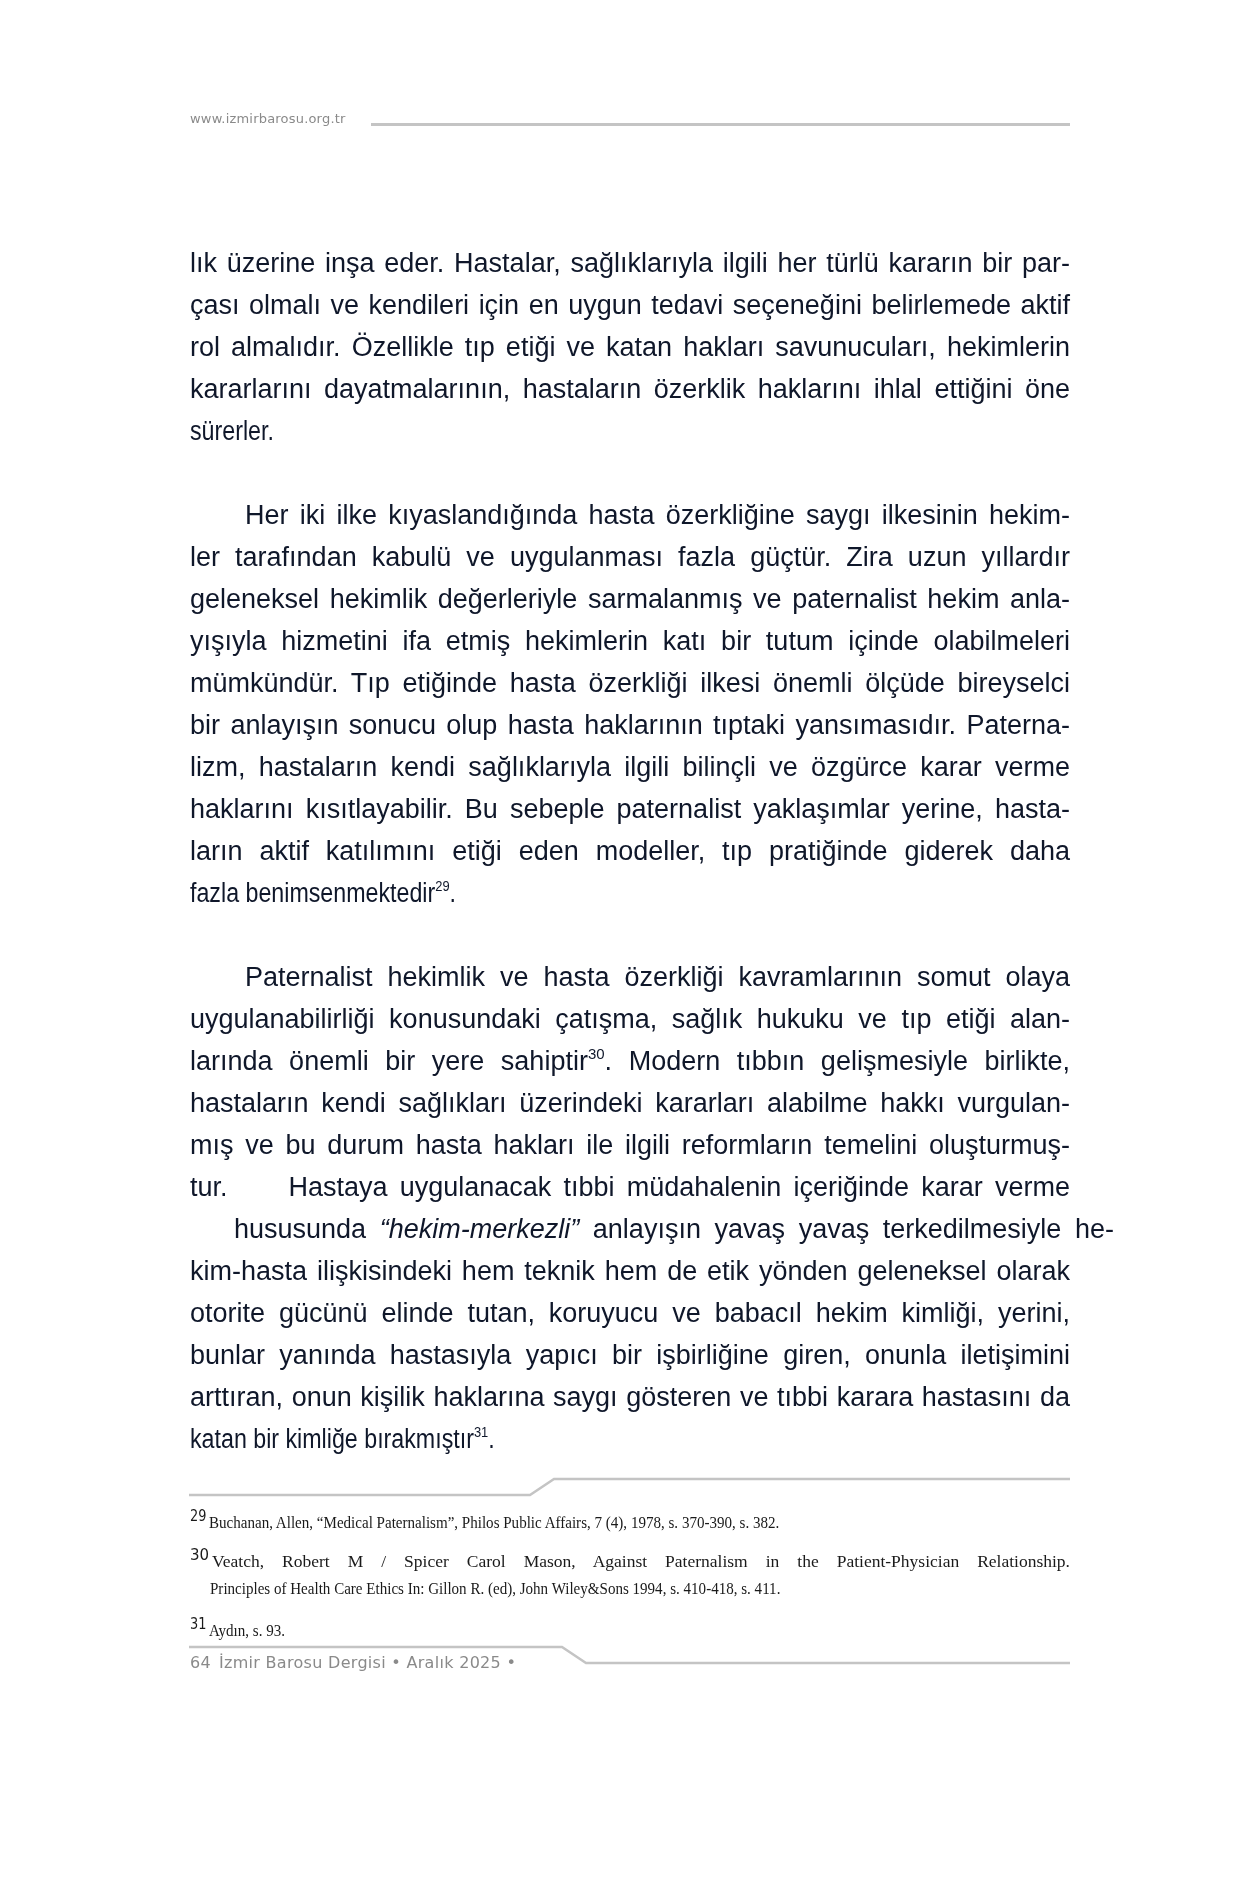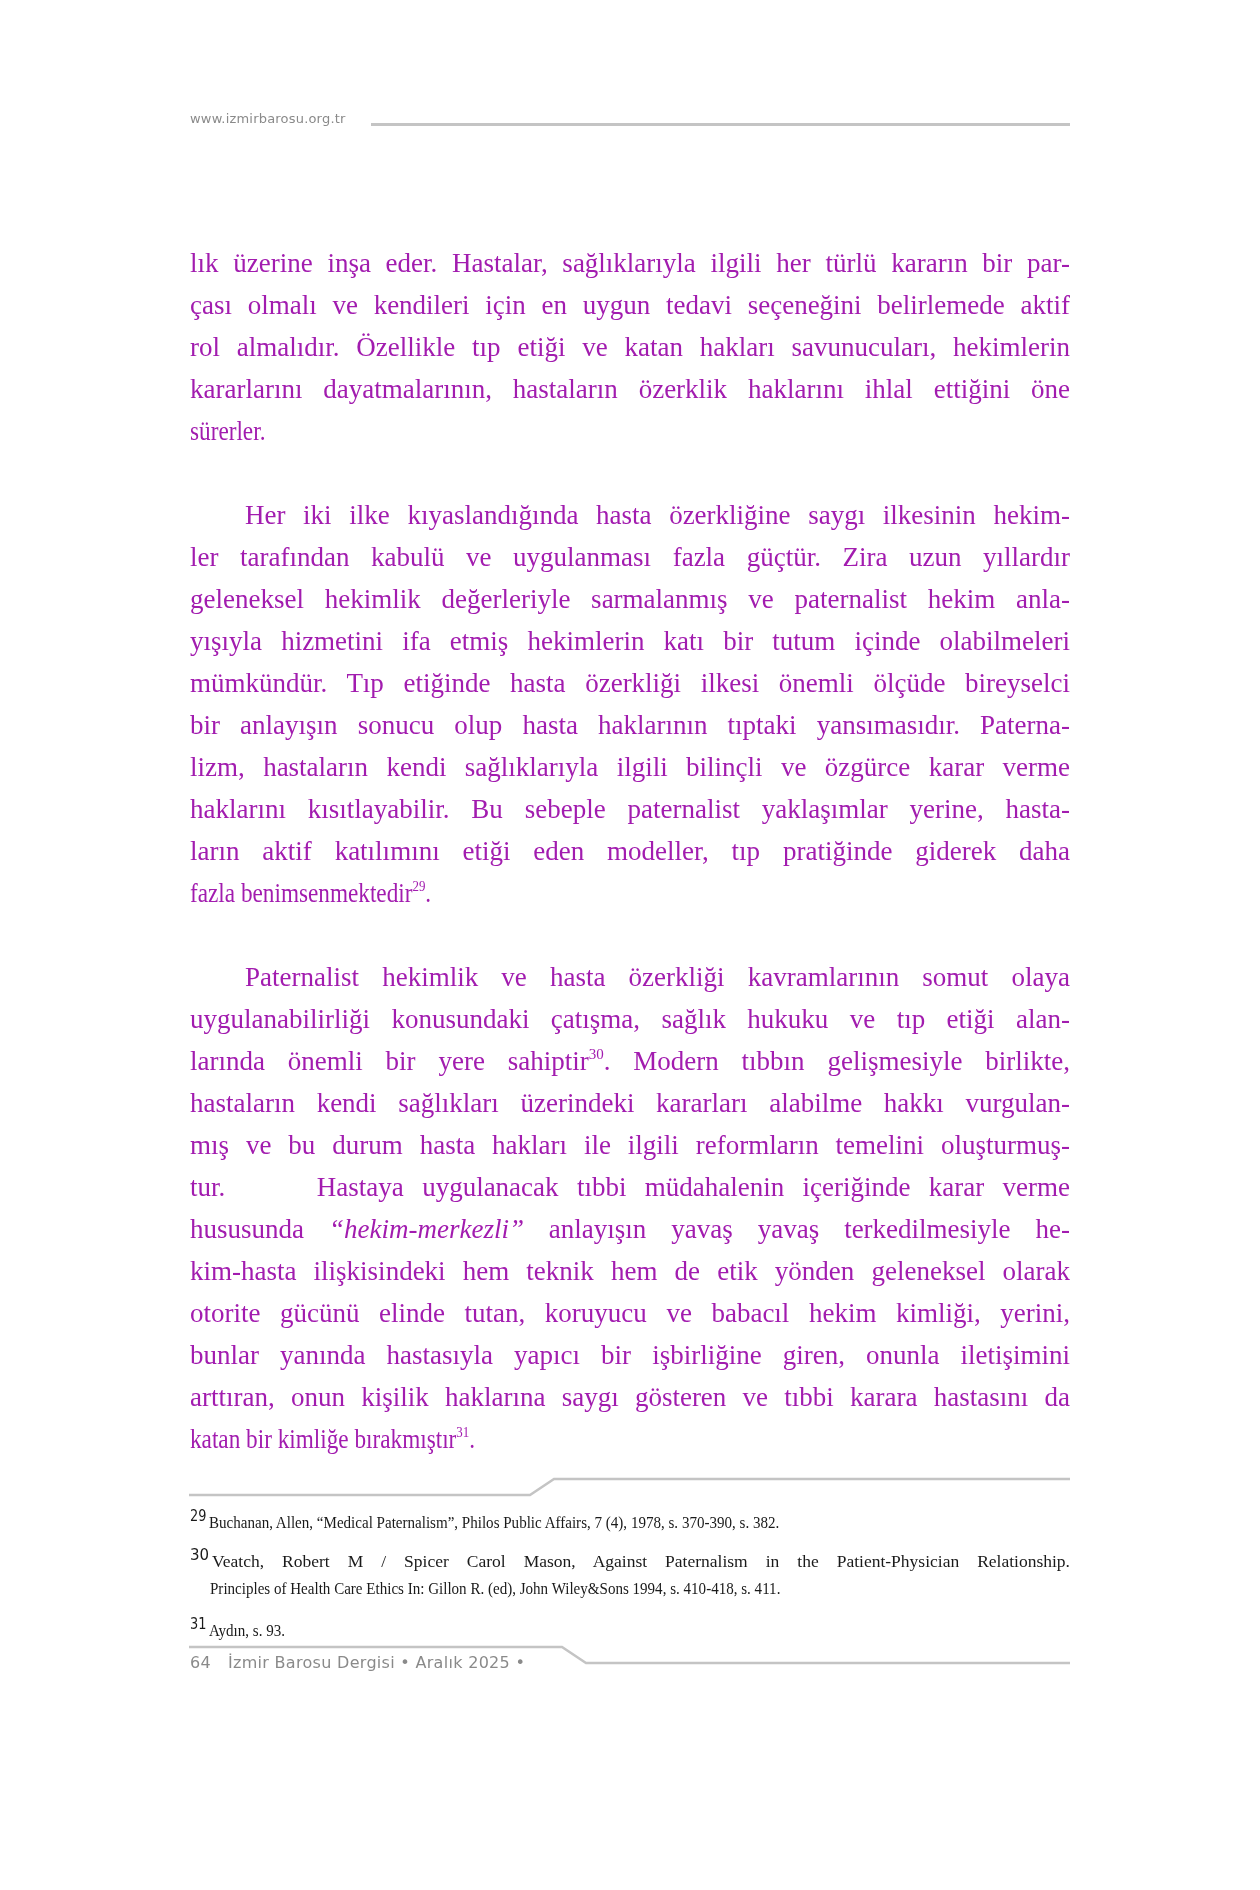--- a/index.html
+++ b/index.html
@@ -10,21 +10,21 @@
   .hdr-text {
     position: absolute; left: 190px; top: 111px;
     font-family: "DejaVu Sans", sans-serif; font-size: 13px; color: #8a8a8a;
     letter-spacing: 0.2px; white-space: nowrap;
   }
   .hdr-line { position: absolute; left: 371px; top: 123px; width: 699px; height: 3px; background: #c4c4c4; }
 
   
   .line {
     position: absolute; left: 190px; width: 880px; height: 42px;
-    font-family: Liberation Serif, serif; font-size: 27px; color: #a21caf;
+    font-family: Liberation Sans, sans-serif; font-size: 27px; color: #0f172a;
     white-space: nowrap; overflow: visible;
   }
   .line .inner {
     display: inline-block; transform-origin: 0 0; white-space: nowrap;
   }
   .line.just .inner { display: block; text-align: justify; text-align-last: justify; }
   .line.indent { left: 245px; width: 825px; }
   sup.fn { font-size: 15px; vertical-align: 11px; line-height: 0; }
   em { font-style: italic; }
 
@@ -41,21 +41,21 @@
     font-family: "DejaVu Sans", sans-serif; font-size: 15px; position: relative; top: -7px; margin-right: 3px;
   }
   .fn-line .inner { display: inline-block; transform-origin: 0 0; white-space: nowrap; }
   .fn-line.just .inner { display: block; text-align: justify; text-align-last: justify; }
 
   
   .ftr-text {
     position: absolute; left: 190px; top: 1653px;
     font-family: "DejaVu Sans", sans-serif; font-size: 16px; color: #8a8a8a; white-space: nowrap; letter-spacing: 0.3px;
   }
-  .ftr-text .pn { margin-right: 17px; }
+  .ftr-text .pn { margin-right: 8px; }
 </style>
 </head>
 <body>
 
 <div class="page">
 
   <div class="hdr-text">www.izmirbarosu.org.tr</div>
   <div class="hdr-line"></div>
 
   <div>
@@ -118,21 +118,21 @@
     <div class="line just" style="top:1088px">
         <span class="inner" style="display: block; text-align-last: justify; width: 880px; transform: scaleX(1);">hastaların kendi sağlıkları üzerindeki kararları alabilme hakkı vurgulan-</span>
       </div>
     <div class="line just" style="top:1130px">
         <span class="inner" style="display: block; text-align-last: justify; width: 880px; transform: scaleX(1);">mış ve bu durum hasta hakları ile ilgili reformların temelini oluşturmuş-</span>
       </div>
     <div class="line just" style="top:1172px">
         <span class="inner pre" style="white-space: pre; display: block; text-align-last: justify; width: 880px; transform: scaleX(1);">tur.     Hastaya uygulanacak tıbbi müdahalenin içeriğinde karar verme</span>
       </div>
     <div class="line just" style="top:1214px">
-        <span class="inner" style="display: block; text-align-last: justify; width: 880px; transform: scaleX(1);"><span>hususunda </span><em>“hekim-merkezli”</em><span> anlayışın yavaş yavaş terkedilmesiyle he-</span></span>
+        <span class="inner" style="display: block; text-align-last: justify; width: 880px; transform: scaleX(1); margin-left: 44px;"><span>hususunda </span><em>“hekim-merkezli”</em><span> anlayışın yavaş yavaş terkedilmesiyle he-</span></span>
       </div>
     <div class="line just" style="top:1256px">
         <span class="inner" style="display: block; text-align-last: justify; width: 880px; transform: scaleX(1);">kim-hasta ilişkisindeki hem teknik hem de etik yönden geleneksel olarak</span>
       </div>
     <div class="line just" style="top:1298px">
         <span class="inner" style="display: block; text-align-last: justify; width: 880px; transform: scaleX(1);">otorite gücünü elinde tutan, koruyucu ve babacıl hekim kimliği, yerini,</span>
       </div>
     <div class="line just" style="top:1340px">
         <span class="inner" style="display: block; text-align-last: justify; width: 880px; transform: scaleX(1);">bunlar yanında hastasıyla yapıcı bir işbirliğine giren, onunla iletişimini</span>
       </div>

